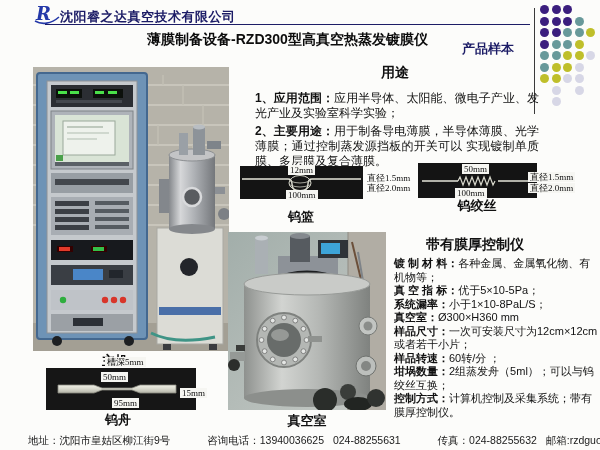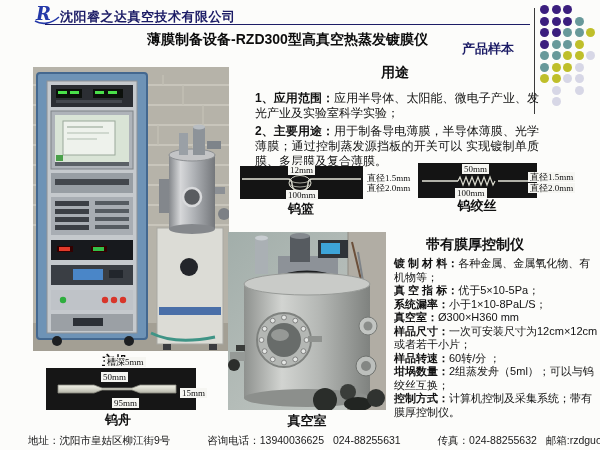--- a/index.html
+++ b/index.html
@@ -199,21 +199,21 @@
   <svg class="abs" style="left:240px;top:166px" width="123" height="33" viewBox="0 0 123 33">
     <rect width="123" height="33" fill="#141414"></rect>
     <path d="M2 13 H48 q4 0 4 5 q0 7 8 7 q8 0 8 -7 q0 -5 4 -5 H121" stroke="#e6e6da" stroke-width="1.4" fill="none"></path>
     <ellipse cx="60" cy="17" rx="11" ry="7.5" fill="none" stroke="#d8d8cc" stroke-width="1"></ellipse>
     <path d="M50 15 q10 4 20 0 M50 19 q10 4 20 0" stroke="#c8c8bc" stroke-width="0.8" fill="none"></path>
   </svg>
   <div class="abs dim" style="left:288px;top:165px">12mm</div>
   <div class="abs dim" style="left:286px;top:190px">100mm</div>
   <div class="abs dim bare" style="left:365px;top:173px">直径1.5mm</div>
   <div class="abs dim bare" style="left:365px;top:183px">直径2.0mm</div>
-  <div class="abs fig-label" style="left:251px;top:200px;width:100px">钨篮</div>
+  <div class="abs fig-label" style="left:251px;top:208px;width:100px">钨篮</div>
 
   <svg class="abs" style="left:418px;top:163px" width="119" height="35" viewBox="0 0 119 35">
     <rect width="119" height="35" fill="#141414"></rect>
     <line x1="4" y1="18" x2="40" y2="18" stroke="#e6e6da" stroke-width="1.4"></line>
     <line x1="80" y1="18" x2="115" y2="18" stroke="#e6e6da" stroke-width="1.4"></line>
     <path d="M40 18 l2 -4 3 8 3 -8 3 8 3 -8 3 8 3 -8 3 8 3 -8 3 8 3 -8 3 8 2 -4" stroke="#d8d8cc" stroke-width="1.2" fill="none"></path>
   </svg>
   <div class="abs dim" style="left:462px;top:164px">50mm</div>
   <div class="abs dim" style="left:455px;top:188px">100mm</div>
   <div class="abs dim" style="left:528px;top:172px">直径1.5mm</div>

